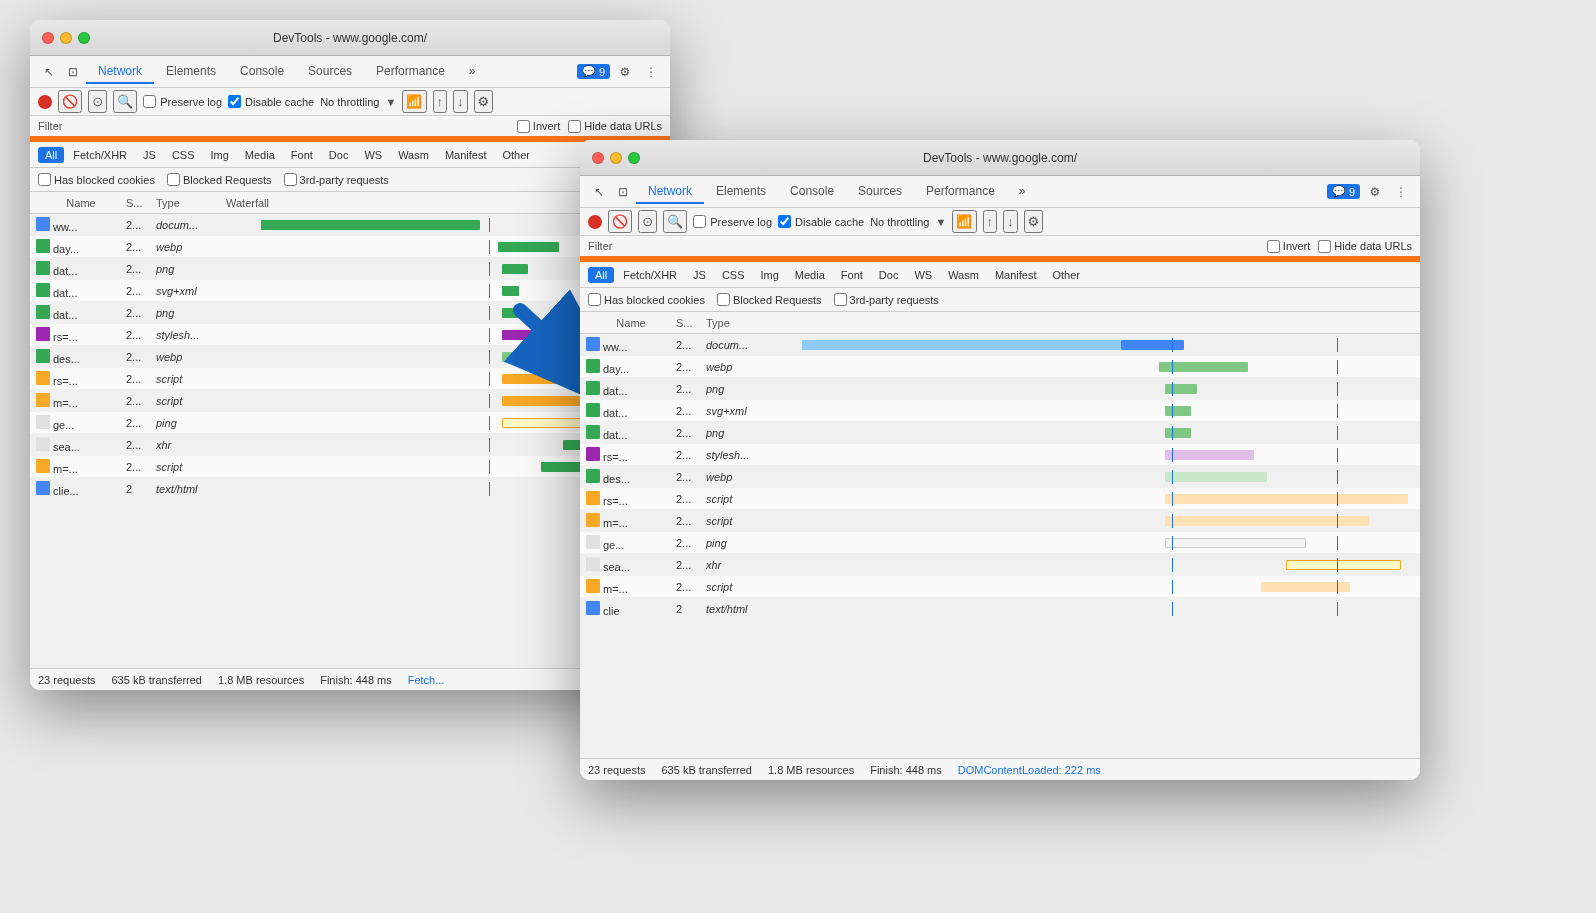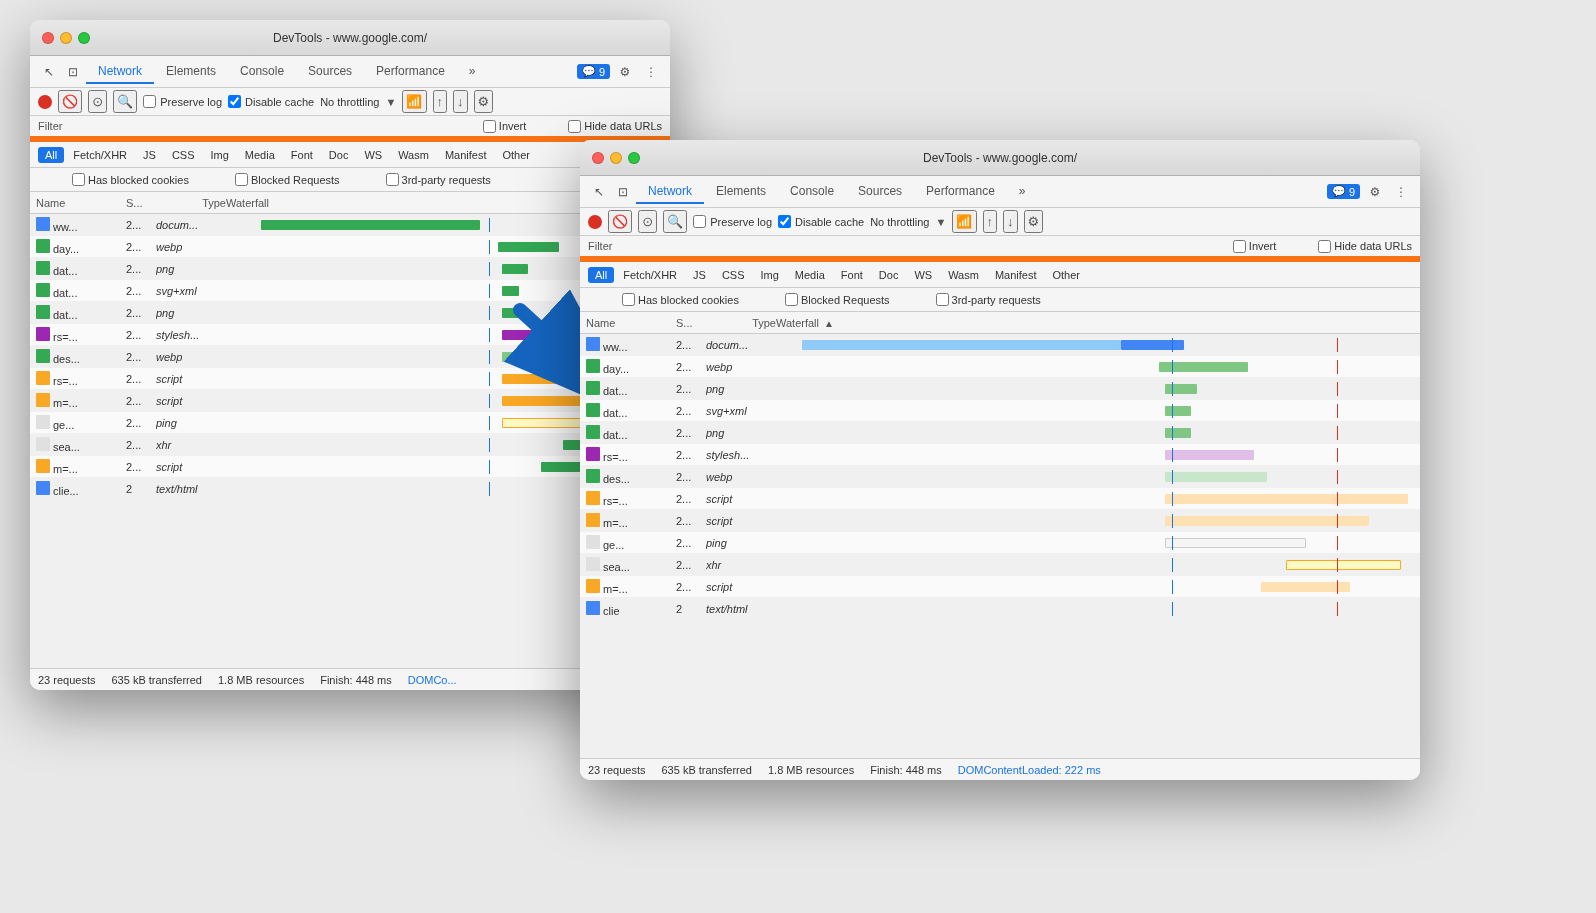--- a/index.html
+++ b/index.html
@@ -204,21 +204,20 @@
       font-size: 11px;
       color: #555;
     }
 
     .filter-checkbox {
       display: flex;
       align-items: center;
       gap: 3px;
       font-size: 11px;
       color: #333;
-      margin-left: 34px;
     }
 
     
     .type-filter-bar {
       height: 26px;
       background: #f5f5f5;
       border-bottom: 1px solid #ccc;
       display: flex;
       align-items: center;
       padding: 0 8px;
@@ -256,23 +255,23 @@
     .table-header {
       height: 22px;
       background: #f5f5f5;
       border-bottom: 1px solid #ccc;
       display: flex;
       align-items: center;
       padding: 0 6px;
       gap: 0;
     }
 
-    .col-name { width: 90px; font-size: 11px; color: #555; font-weight: 500; }
+    .col-name { width: 90px; font-size: 11px; color: #555; font-weight: 500; text-align: center; }
     .col-status { width: 30px; font-size: 11px; color: #555; font-weight: 500; }
-    .col-type { width: 70px; font-size: 11px; color: #555; font-weight: 500; text-align: right; }
+    .col-type { width: 70px; font-size: 11px; color: #555; font-weight: 500; }
     .col-waterfall { flex: 1; font-size: 11px; color: #555; font-weight: 500; }
 
     .table-row {
       height: 22px;
       border-bottom: 1px solid #f0f0f0;
       display: flex;
       align-items: center;
       padding: 0 6px;
       cursor: pointer;
     }
@@ -677,21 +676,21 @@
           </div>
         </span>
       </div>
     </div>
 
     <div class="status-bar">
       <span class="status-text">23 requests</span>
       <span class="status-text">635 kB transferred</span>
       <span class="status-text">1.8 MB resources</span>
       <span class="status-text">Finish: 448 ms</span>
-      <span class="status-text status-highlight">DOMCo...</span>
+      <span class="status-text status-highlight">Fetch...</span>
     </div>
   </div>
 </div>
 
 <svg class="arrow-svg" style="left:490px;top:280px;width:200px;height:200px;" viewBox="0 0 200 200">
   <defs>
     <marker id="arrowhead" markerWidth="10" markerHeight="7" refX="10" refY="3.5" orient="auto">
       <polygon points="0 0, 10 3.5, 0 7" fill="#1565c0"></polygon>
     </marker>
   </defs>
@@ -793,24 +792,20 @@
       <label class="filter-checkbox">
         <input type="checkbox" style="">
         <span>3rd-party requests</span>
       </label>
     </div>
 
     <div class="table-header">
       <span class="col-name">Name</span>
       <span class="col-status">S...</span>
       <span class="col-type">Type</span>
-      <span class="col-waterfall">
-        <span>Waterfall</span>
-        <span class="sort-arrow">▲</span>
-      </span>
     </div>
 
     <div class="table-body" style="height:390px;">
 
       <div class="table-row">
         <span class="cell cell-name">
           <span class="row-icon icon-doc"></span>ww...
         </span>
         <span class="cell cell-status">2...</span>
         <span class="cell cell-type">docum...</span>

